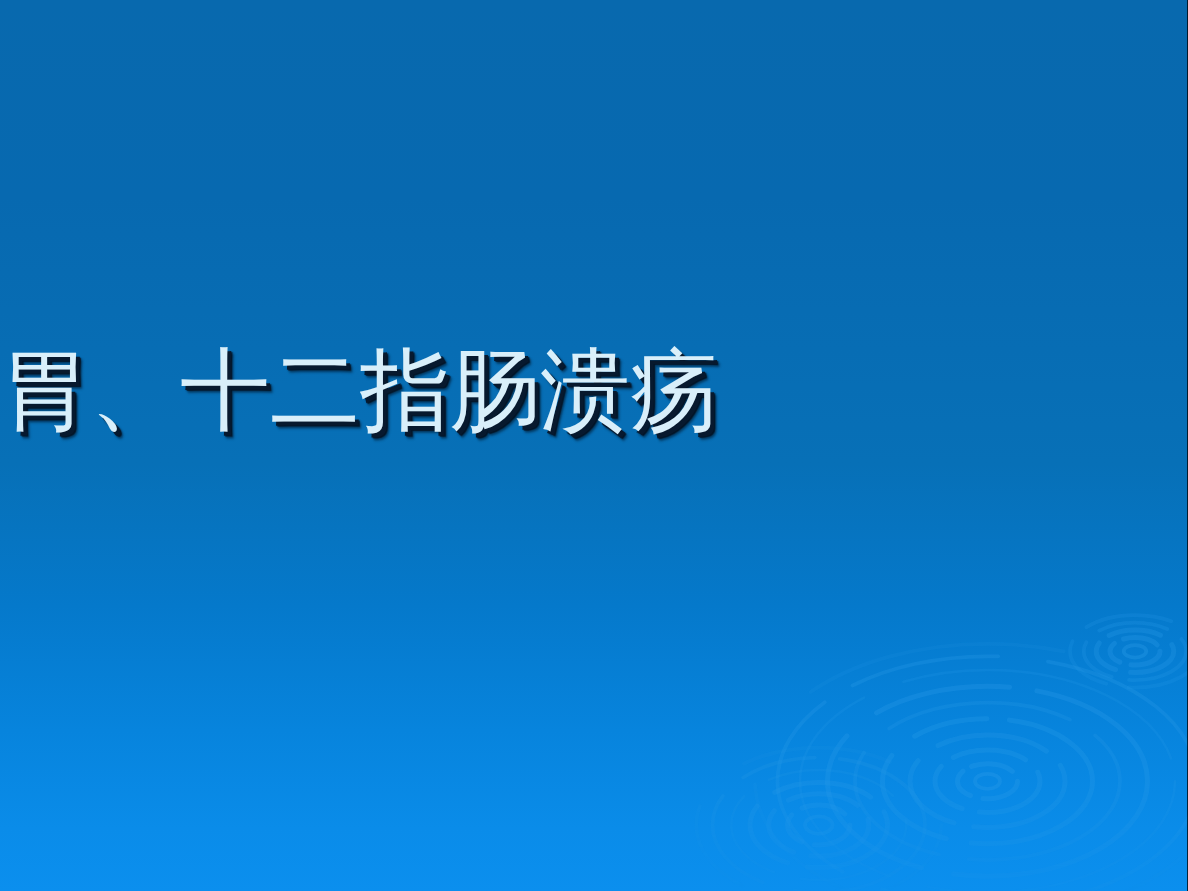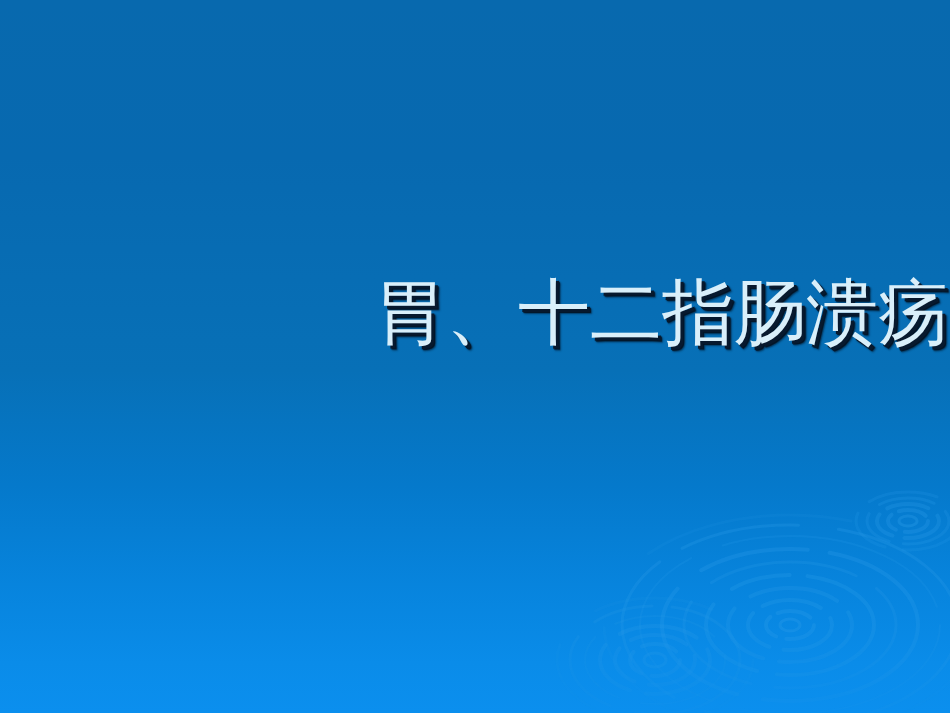--- a/index.html
+++ b/index.html
@@ -40,21 +40,21 @@
 
   
   #title-block {
     position: absolute;
     left: 0;
     top: 0;
     width: 950px;
     height: 713px;
     display: flex;
     align-items: center;
-    justify-content: flex-end;
+    justify-content: flex-start;
   }
 
   #slide-title {
     position: relative;
     top: -44px;
     font-family: "DejaVu Serif", "Liberation Serif", serif;
     font-size: 72px;
     line-height: 1.08;
     font-weight: 400;
     letter-spacing: 0px;

